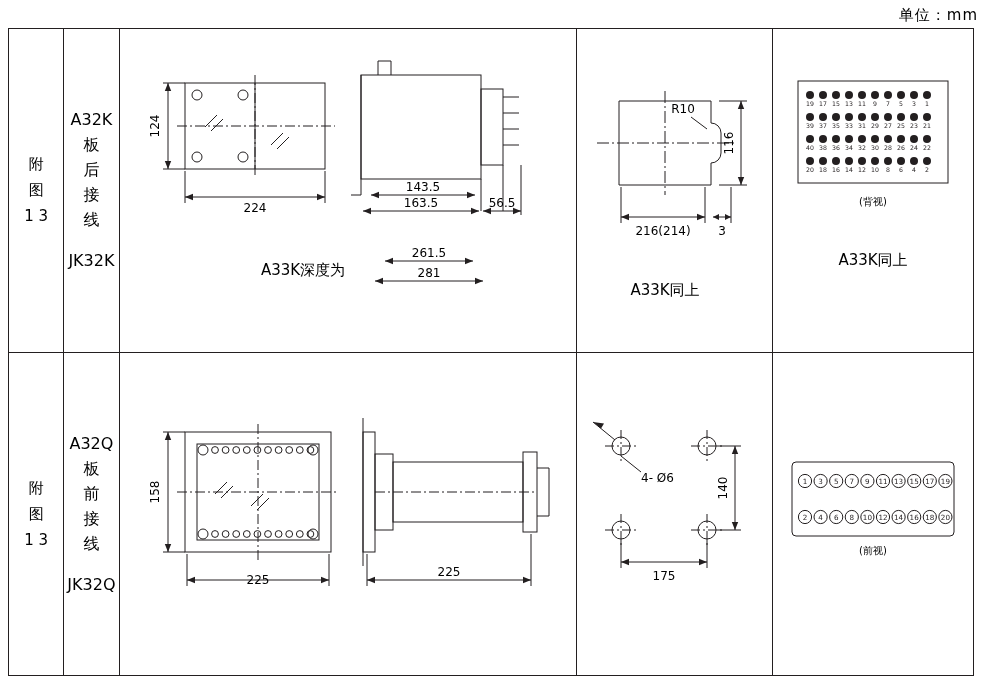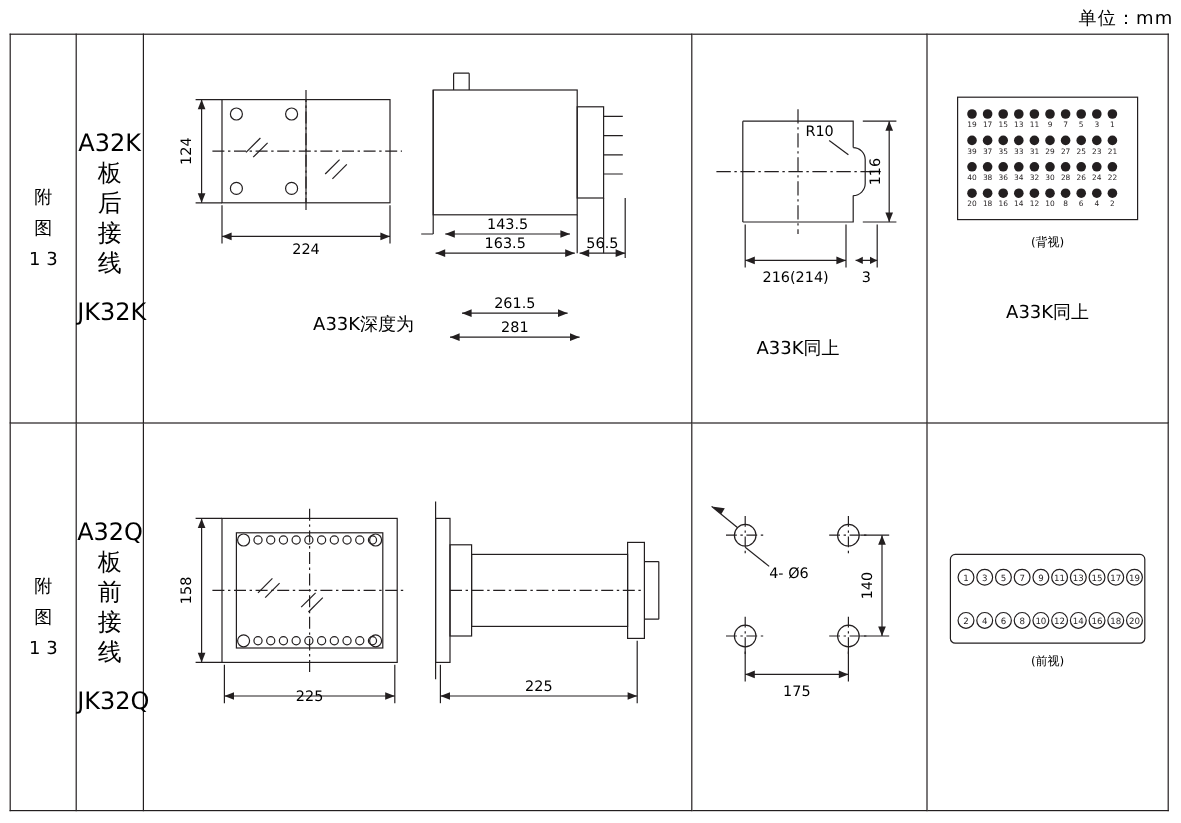--- a/index.html
+++ b/index.html
@@ -23,21 +23,21 @@
     padding:0;font-weight:normal;
   }
   .hdr td{height:34px;font-size:16px;letter-spacing:3px;}
   .col1{width:55px;}
   .col2{width:55px;}
   .col3{width:455px;}
   .col4{width:195px;}
   .col5{width:200px;}
 
   .rowlabel{font-size:15px;line-height:26px;}
-  .struct{font-size:20px;line-height:25px;}
+  .struct{font-size:16px;line-height:25px;}
   .r1 td{height:300px;}
   .r2 td{height:300px;}
 
   .drawwrap{position:relative;width:100%;height:100%;}
   svg{display:block;}
   .svgcenter{position:absolute;left:50%;top:50%;transform:translate(-50%,-50%);}
   text{font-family:"DejaVu Sans","Liberation Sans",sans-serif;}
 </style>
 </head>
 <body>

